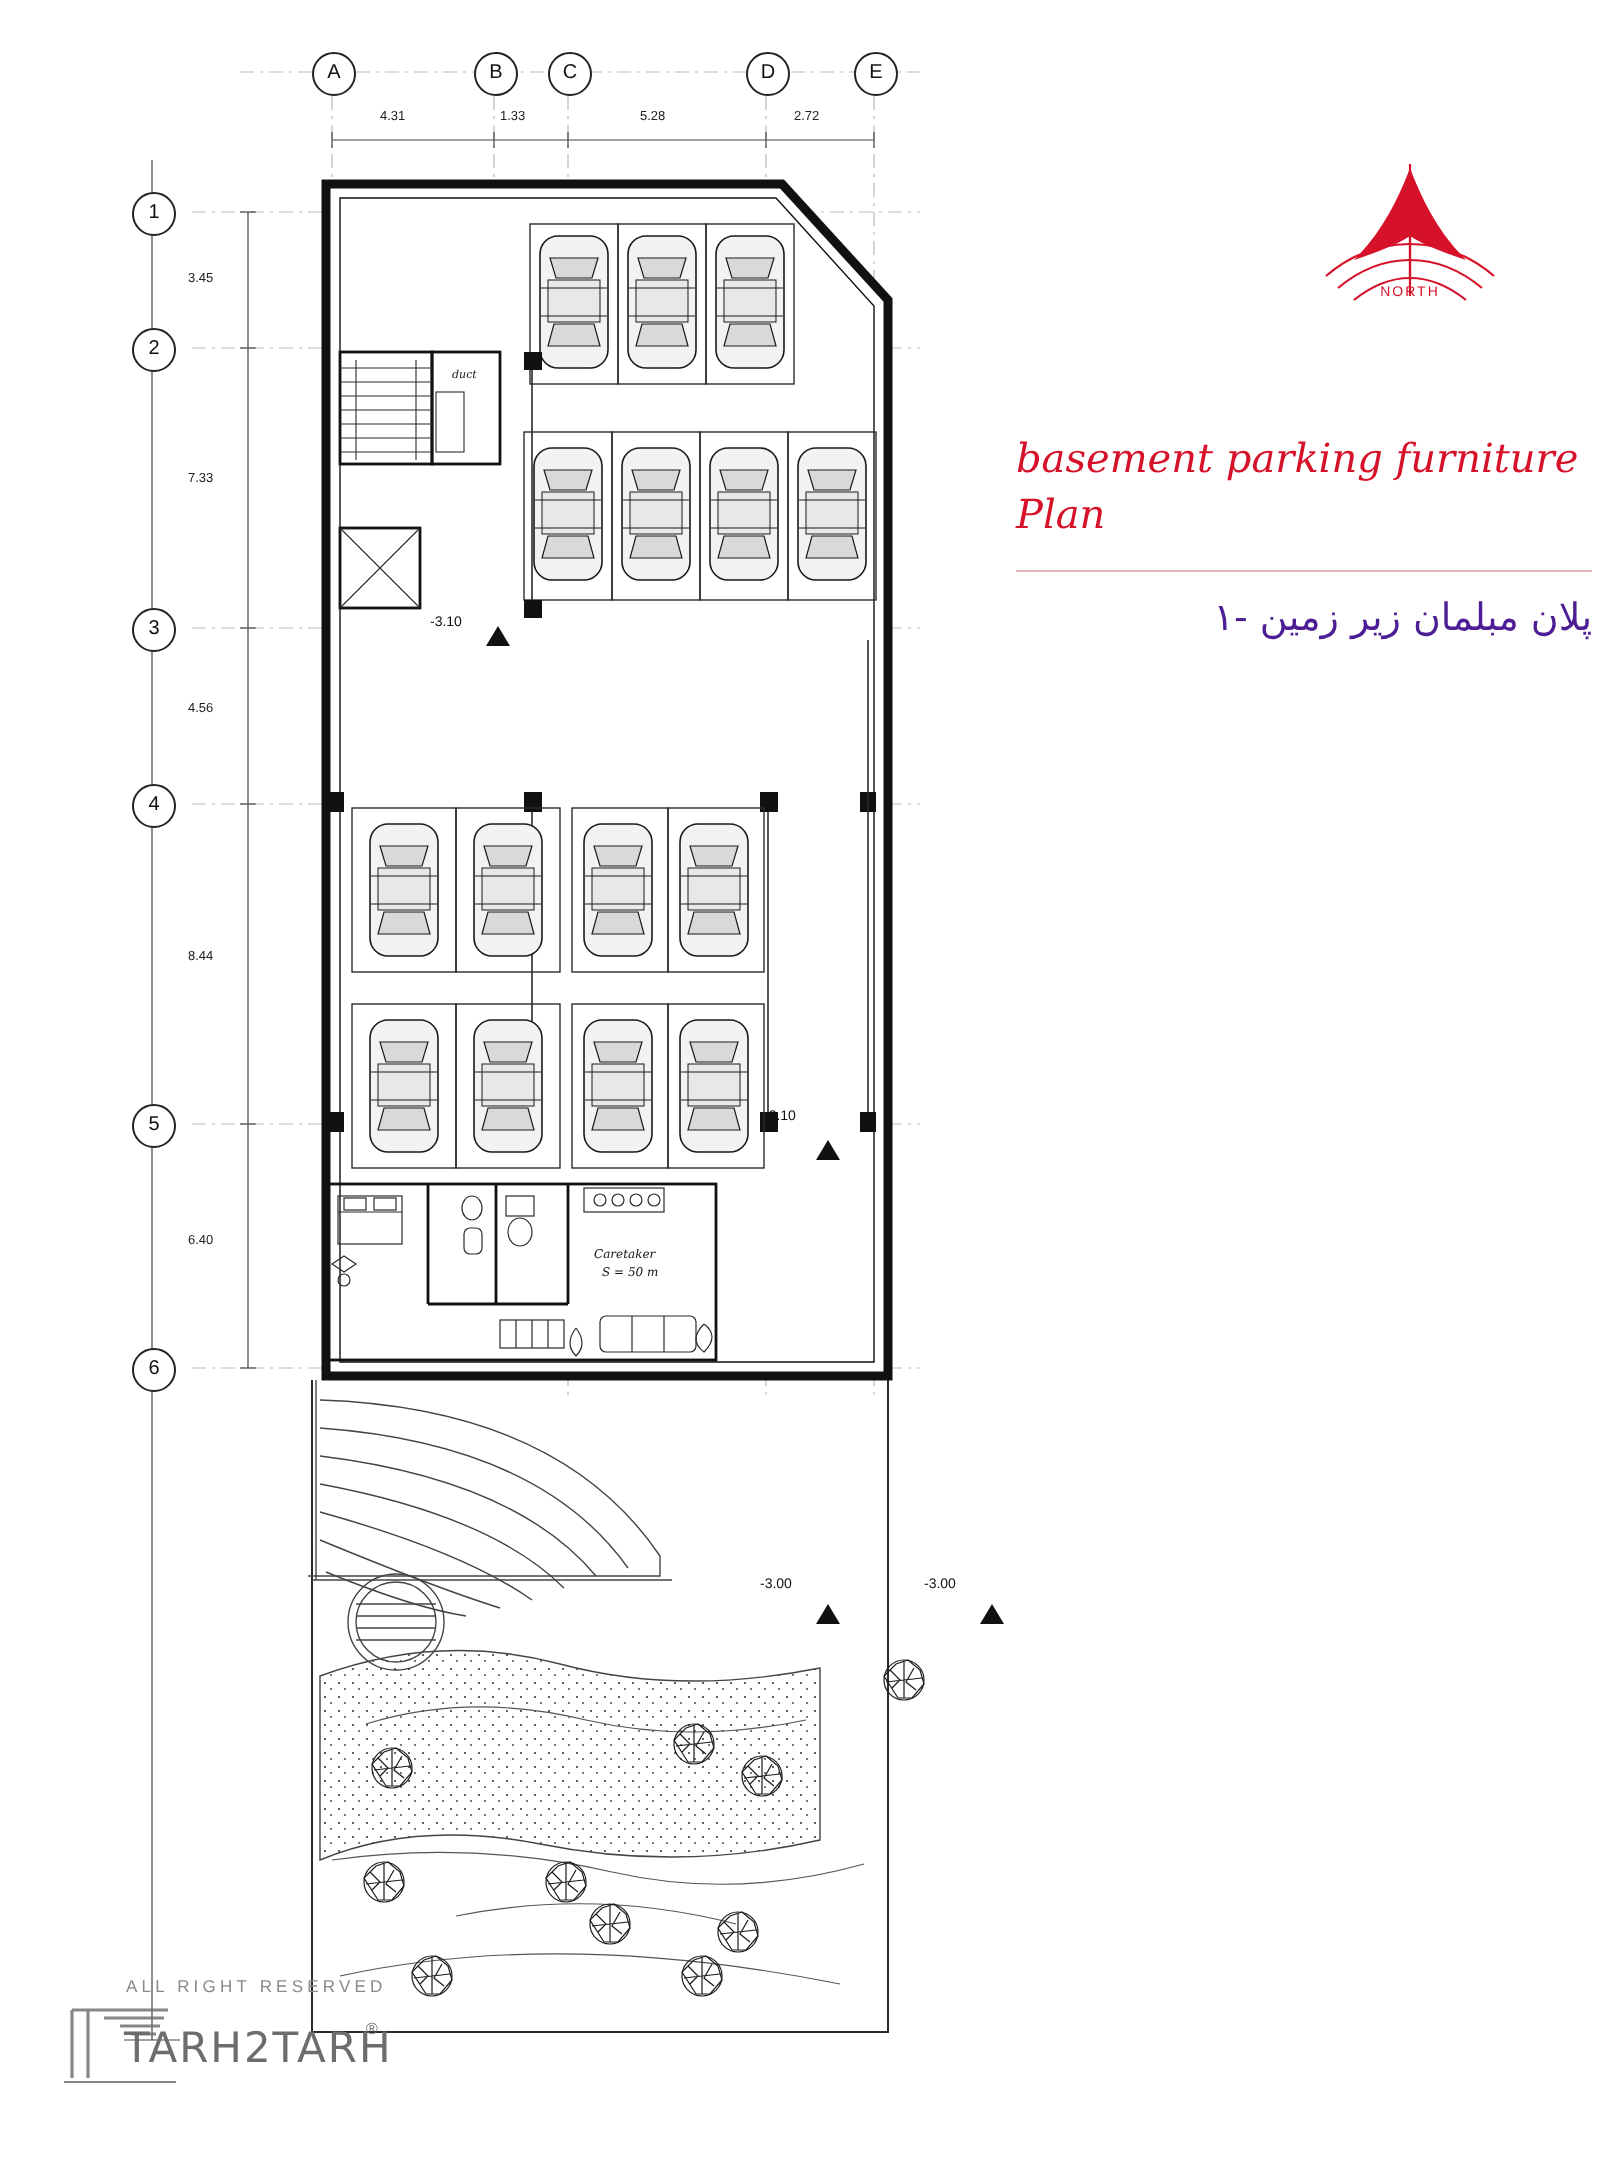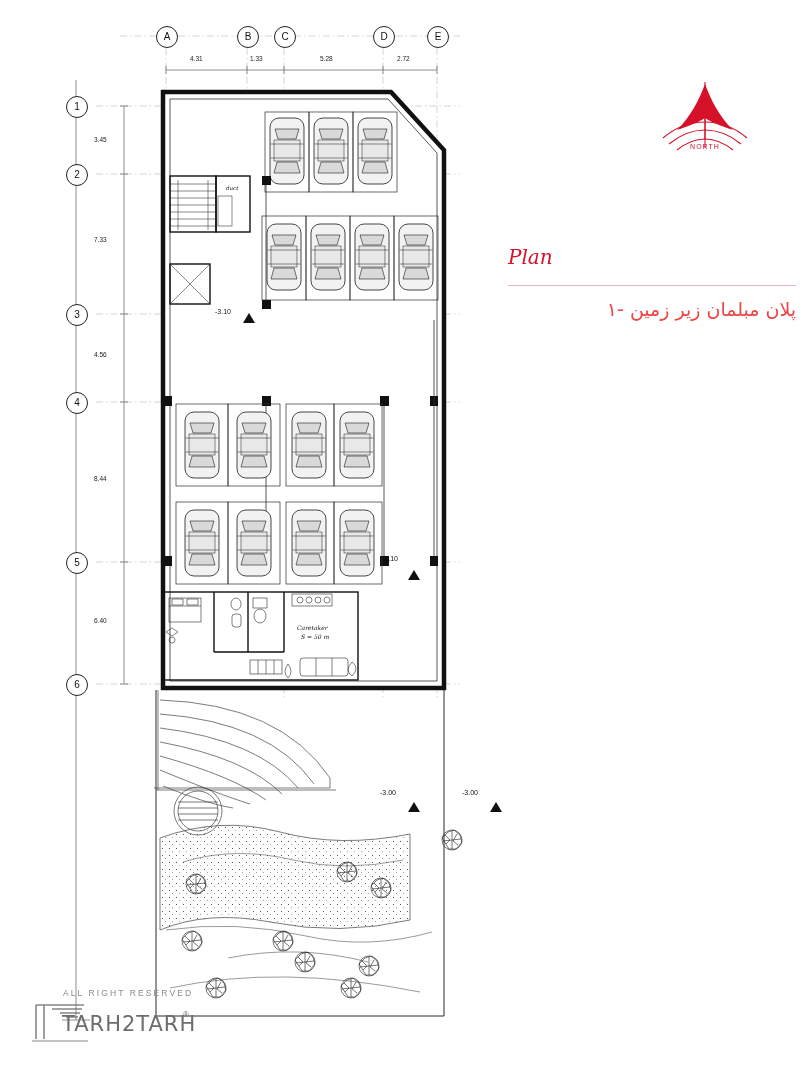--- a/index.html
+++ b/index.html
@@ -24,21 +24,21 @@
     color:#d6122a;
   }
   .rule{
     position:absolute;left:508px;top:285px;width:288px;height:1px;
     background:#e8b4b8;
   }
   .plan-title-fa{
     position:absolute;left:508px;top:298px;width:288px;
     direction:rtl;
     font-family:"DejaVu Sans", sans-serif;
-    font-size:19px;color:#ef4444;
+    font-size:19px;color:#4c1d95;
   }
 
   
   .watermark{position:absolute;left:30px;top:995px;width:220px;height:60px;opacity:.82;}
   .wm-text{
     position:absolute;left:62px;top:1012px;
     font-family:"DejaVu Sans", sans-serif;
     font-weight:normal;font-size:21px;letter-spacing:1px;color:#6d6d6d;
   }
   .wm-sub{
@@ -339,21 +339,21 @@
         <path d="M8,60 C22,48 36,44 50,44 C64,44 78,48 92,60"></path>
         <path d="M14,66 C26,56 38,52 50,52 C62,52 74,56 86,66"></path>
         <path d="M22,72 C32,64 41,61 50,61 C59,61 68,64 78,72"></path>
         <path d="M50,40 L50,70"></path>
       </g>
     </svg>
   </div>
   <div class="north-label">NORTH</div>
 
   <div class="plan-title">
-    <br>
+    <span>basement parking furniture</span><br>
     <span>Plan</span>
   </div>
   <div class="rule"></div>
   <div class="plan-title-fa">پلان مبلمان زیر زمین -۱</div>
 
   <div class="watermark">
     <svg width="60" height="52" viewBox="0 0 60 52">
       <g stroke="#6d6d6d" stroke-width="1.6" fill="none">
         <path d="M6,44 L6,10 M6,10 L54,10 M14,10 L14,44 M22,14 L52,14 M30,18 L50,18 M36,22 L48,22"></path>
         <path d="M2,46 L58,46" stroke-width="1"></path>

